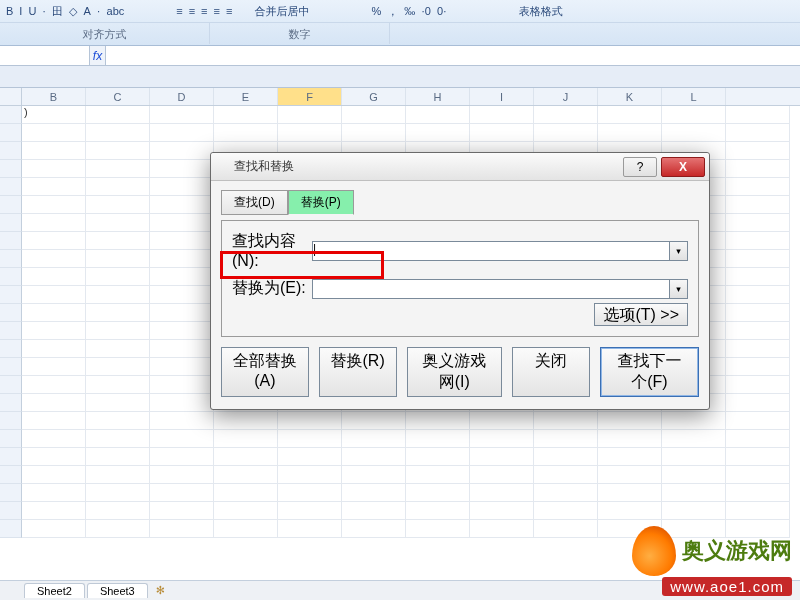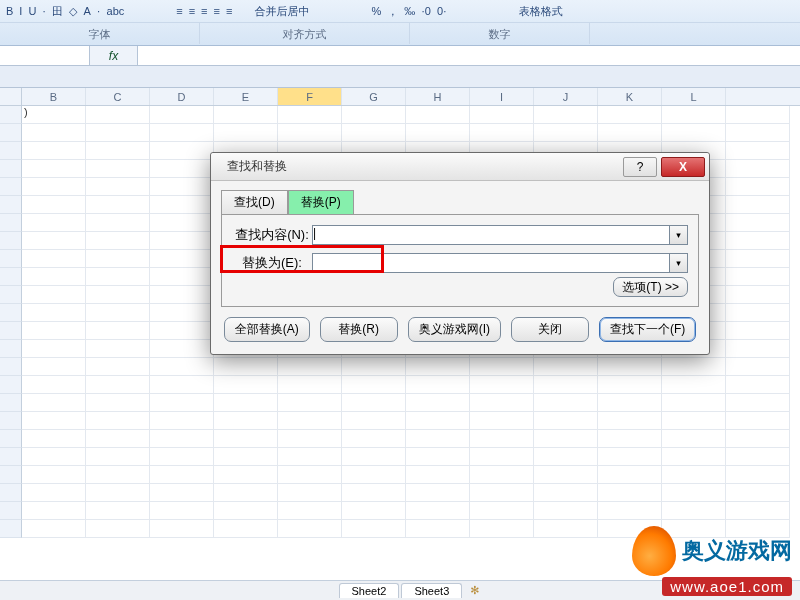--- a/index.html
+++ b/index.html
@@ -8,68 +8,68 @@
 
 .ribbon { background: linear-gradient(#eaf2fb, #d6e5f5); height: 46px; border-bottom: 1px solid #a8bdd6; }
 .ribbon-icons { display: flex; align-items: center; padding: 2px 6px; gap: 6px; height: 22px; }
 .ribbon-icons span { font-size: 11px; color: #2b4a7b; cursor: pointer; }
 .ribbon-groups { display: flex; height: 22px; border-top: 1px solid #c9d8ea; }
 .rgroup { flex: 0 0 auto; text-align: center; padding: 0 30px; font-size: 11px; color: #5a6b84; border-right: 1px solid #c9d8ea; line-height: 22px; }
 
 
 .fbar { display: flex; border-bottom: 1px solid #b5c4d7; height: 20px; background: #eef3fa; }
 .namebox { width: 90px; border-right: 1px solid #b5c4d7; background: #fff; }
-.fx { width: 48px; text-align: center; font-style: italic; color: #14532d; border-right: 1px solid #b5c4d7; line-height: 20px; }
+.fx { width: 16px; text-align: center; font-style: italic; color: #1d4ed8; border-right: 1px solid #b5c4d7; line-height: 20px; }
 .fxinput { flex: 1; background: #fff; }
 
 
 .selband { background: #e6edf7; height: 22px; border-bottom: 1px solid #b5c4d7; }
 
 
 .grid { position: relative; }
 .colhdrs { display: flex; background: #eef3fa; border-bottom: 1px solid #c3cfdd; height: 18px; }
 .rowhdr-space { width: 22px; border-right: 1px solid #c3cfdd; }
 .ch { width: 64px; text-align: center; font-size: 11px; color: #5a6b84; border-right: 1px solid #dbe3ed; line-height: 18px; }
 .ch.active { background: #ffe08a; }
 .rows { }
 .row { display: flex; height: 18px; }
 .rh { width: 22px; background: #eef3fa; border-right: 1px solid #c3cfdd; border-bottom: 1px solid #dbe3ed; }
 .cell { width: 64px; border-right: 1px solid #e3e8ef; border-bottom: 1px solid #e3e8ef; }
 .cell.rowedge { color: #333; font-size: 11px; padding-left: 2px; }
 
 
 .dialog { position: absolute; left: 210px; top: 152px; width: 500px; background: #f4f4f4; border: 1px solid #6a6a6a; box-shadow: 0 6px 24px rgba(0,0,0,.45); border-radius: 3px; }
 .titlebar { display: flex; align-items: center; background: linear-gradient(#fbfbfb,#e4e4e4); height: 28px; border-bottom: 1px solid #bfbfbf; border-radius: 3px 3px 0 0; }
-.titlebar .t { flex: 1; padding-left: 16px; font-size: 12px; color: #333; }
+.titlebar .t { flex: 1; padding-left: 23px; font-size: 12px; color: #333; }
 .tbtn { width: 34px; height: 20px; margin-right: 4px; border: 1px solid #9a9a9a; background: linear-gradient(#f7f7f7,#e1e1e1); border-radius: 2px; display: flex; align-items: center; justify-content: center; font-size: 12px; cursor: pointer; }
 .tbtn.close { background: linear-gradient(#e57373,#c62828); border-color: #8e1b1b; color: #fff; width: 44px; font-weight: bold; }
 .dbody { padding: 8px 10px 12px; }
-.tabs { display: flex; gap: 0; }
+.tabs { display: flex; gap: 0; margin-bottom: 6px; }
 .tab { padding: 3px 12px; border: 1px solid #9a9a9a; background: linear-gradient(#f7f7f7,#e6e6e6); font-size: 12px; cursor: pointer; position: relative; top: 1px; }
 .tab.active { background: #86efac; border-bottom-color: #f4f4f4; }
 .panel { border: 1px solid #9a9a9a; background: #f4f4f4; padding: 10px; }
 .frow { display: flex; align-items: center; margin-bottom: 8px; }
-.frow label { width: 80px; font-size: 13px; text-align: center; }
+.frow label { width: 80px; font-size: 16px; }
 .frow .inp { flex: 1; height: 20px; border: 1px solid #7a8a9a; background: #fff; }
 .frow .dd { width: 18px; height: 20px; border: 1px solid #7a8a9a; border-left: none; background: linear-gradient(#f7f7f7,#e1e1e1); display: flex; align-items: center; justify-content: center; font-size: 9px; cursor: pointer; }
 .redbox { position: absolute; border: 3px solid #e60000; pointer-events: none; }
 .opts { text-align: right; margin-top: -2px; }
 .btnrow { display: flex; gap: 10px; margin-top: 10px; justify-content: center; }
-.btn { padding: 3px 10px; border: 1px solid #7a8a9a; background: linear-gradient(#fbfbfb,#e4e4e4); font-size: 12px; border-radius: 7px; cursor: pointer; min-width: 78px; text-align: center; }
+.btn { padding: 3px 10px; border: 1px solid #7a8a9a; background: linear-gradient(#fbfbfb,#e4e4e4); font-size: 16px; border-radius: 0; cursor: pointer; min-width: 78px; text-align: center; }
 .btn.primary { border-color: #3b6fb3; box-shadow: 0 0 0 1px #8fb6e6 inset; }
 
 
-.sheettabs { position: absolute; bottom: 0; left: 0; right: 0; height: 20px; background: #eef1f5; border-top: 1px solid #c3cfdd; display: flex; align-items: center; padding-left: 24px; gap: 2px; justify-content: center; }
+.sheettabs { position: absolute; bottom: 0; left: 0; right: 0; height: 20px; background: #eef1f5; border-top: 1px solid #c3cfdd; display: flex; align-items: center; padding-left: 24px; gap: 2px; }
 .stab { padding: 1px 12px; background: #fff; border: 1px solid #bfc9d6; border-bottom: none; font-size: 11px; border-radius: 3px 3px 0 0; cursor: pointer; }
 .newtab { font-size: 11px; color: #b98d3a; padding: 0 6px; cursor: pointer; }
 
 
 .wm { position: absolute; right: 8px; bottom: 24px; display: flex; align-items: center; gap: 6px; }
 .wm .flame { width: 44px; height: 50px; background: radial-gradient(circle at 40% 60%, #ffae42 0%, #ff7b00 55%, #c93a00 100%); border-radius: 50% 50% 50% 50% / 60% 60% 40% 40%; position: relative; }
-.wm .txt { color: #0369a1; font-weight: bold; font-size: 22px; }
+.wm .txt { color: #4d7c0f; font-weight: bold; font-size: 22px; }
 </style>
 </head>
 <body>
 
 <div class="ribbon">
   <div class="ribbon-icons">
     <span>B</span>
     <span>I</span>
     <span>U</span>
     <span>·</span>
@@ -89,21 +89,20 @@
     <span style="width:50px"></span>
     <span>%</span>
     <span>，</span>
     <span>‰</span>
     <span>·0</span>
     <span>0·</span>
     <span style="width:60px"></span>
     <span>表格格式</span>
   </div>
   <div class="ribbon-groups">
-    <div class="rgroup" style="width:200px">字体</div>
     <div class="rgroup" style="width:210px">对齐方式</div>
     <div class="rgroup" style="width:180px">数字</div>
   </div>
 </div>
 
 <div class="fbar">
   <div class="namebox"></div>
   <div class="fx">fx</div>
   <div class="fxinput"></div>
 </div>

